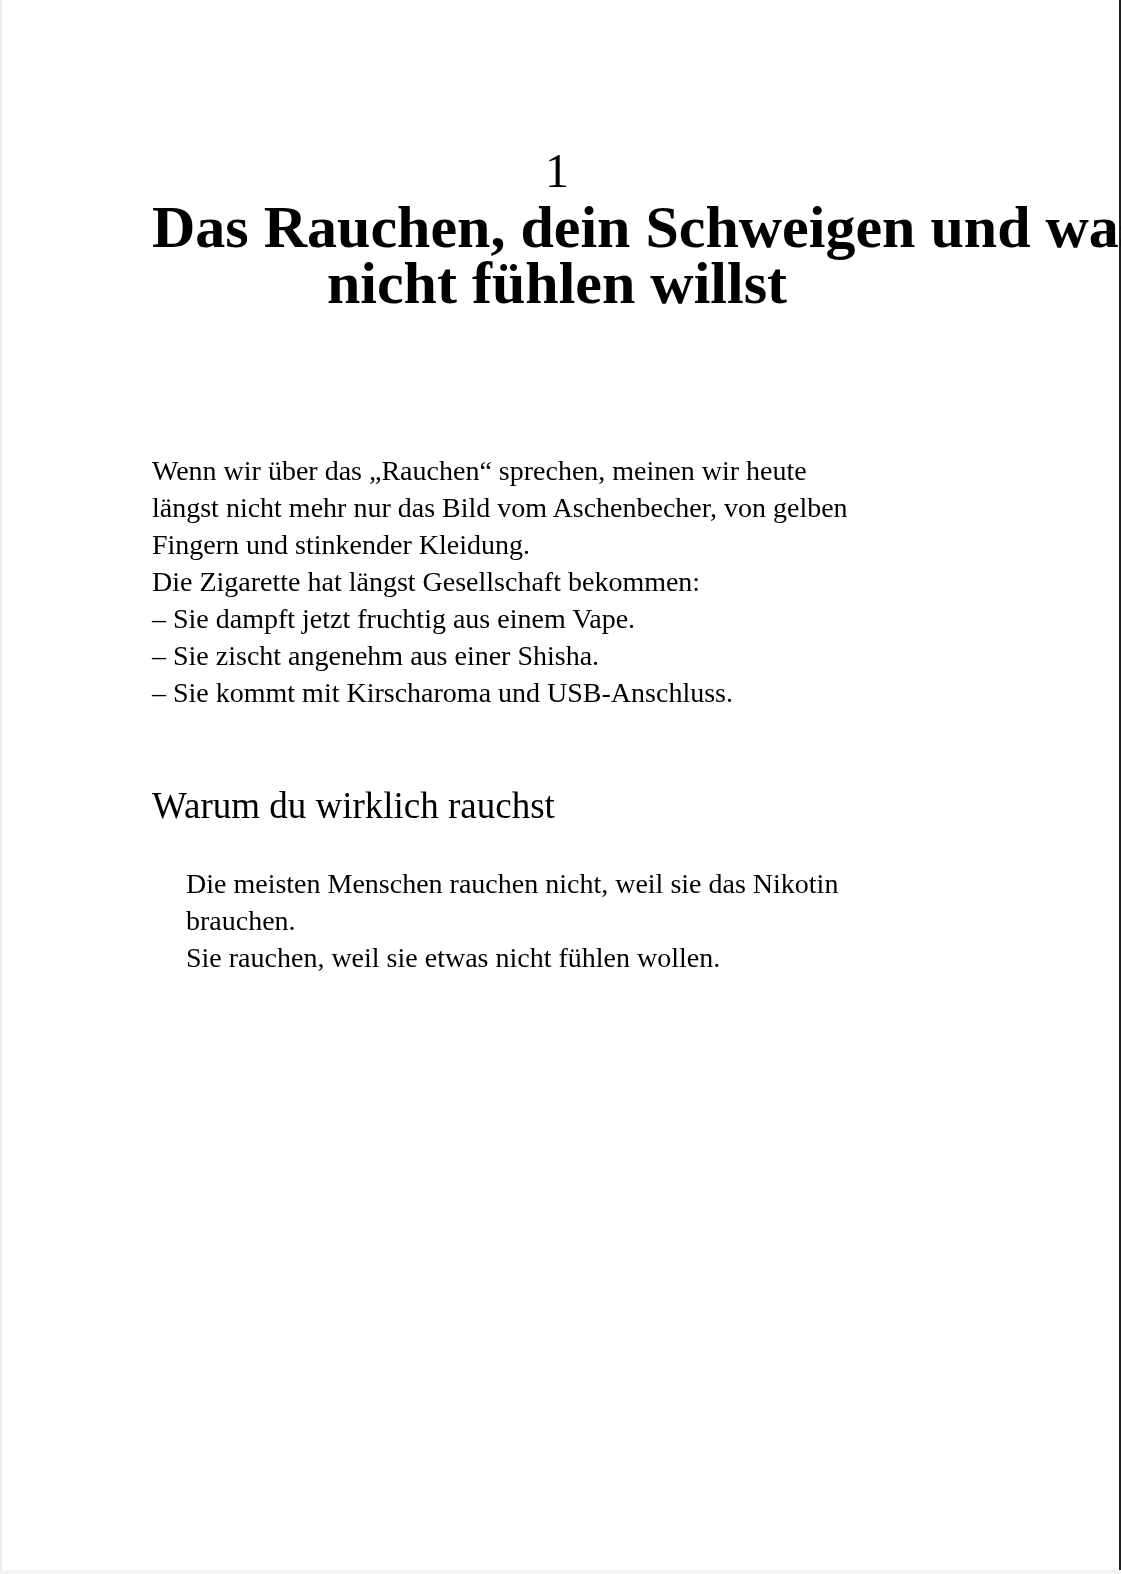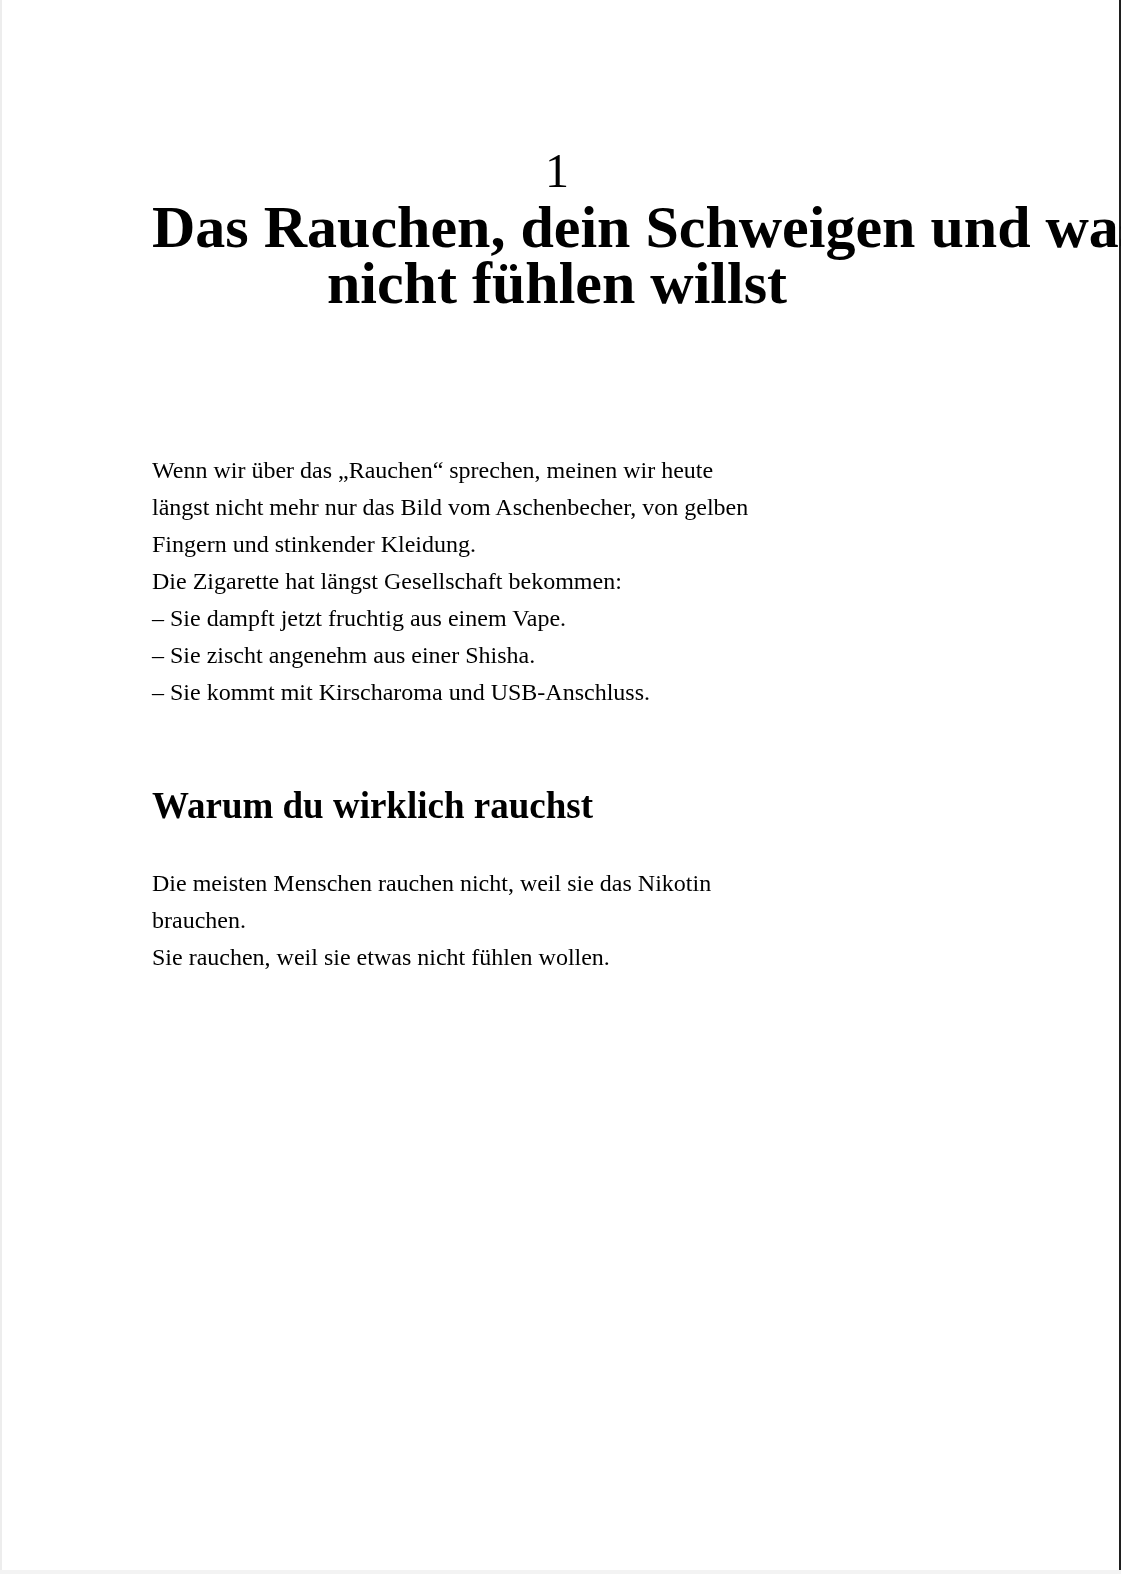--- a/index.html
+++ b/index.html
@@ -52,36 +52,37 @@
   .chapter-title {
     margin: 0;
     font-size: 60px;
     line-height: 56px;
     font-weight: bold;
     text-align: center;
     white-space: pre;
   }
   .body-paragraph {
     margin: 33px 0 0 0;
-    font-size: 24px;
+    font-size: 28px;
     line-height: 37px;
     white-space: pre;
   }
   .body-paragraph.first {
     margin-top: 141px;
   }
   .section-heading {
     margin: 73px 0 0 0;
     font-size: 37px;
     line-height: 43px;
-    font-weight: bold;
+    font-weight: normal;
     white-space: pre;
   }
   .body-paragraph.after-heading {
     margin-top: 38px;
+    margin-left: 34px;
   }
 </style>
 </head>
 <body>
 
 <div class="page">
 
   <div class="edge-left"></div>
   <div class="edge-right"></div>
   <div class="edge-bottom"></div>

